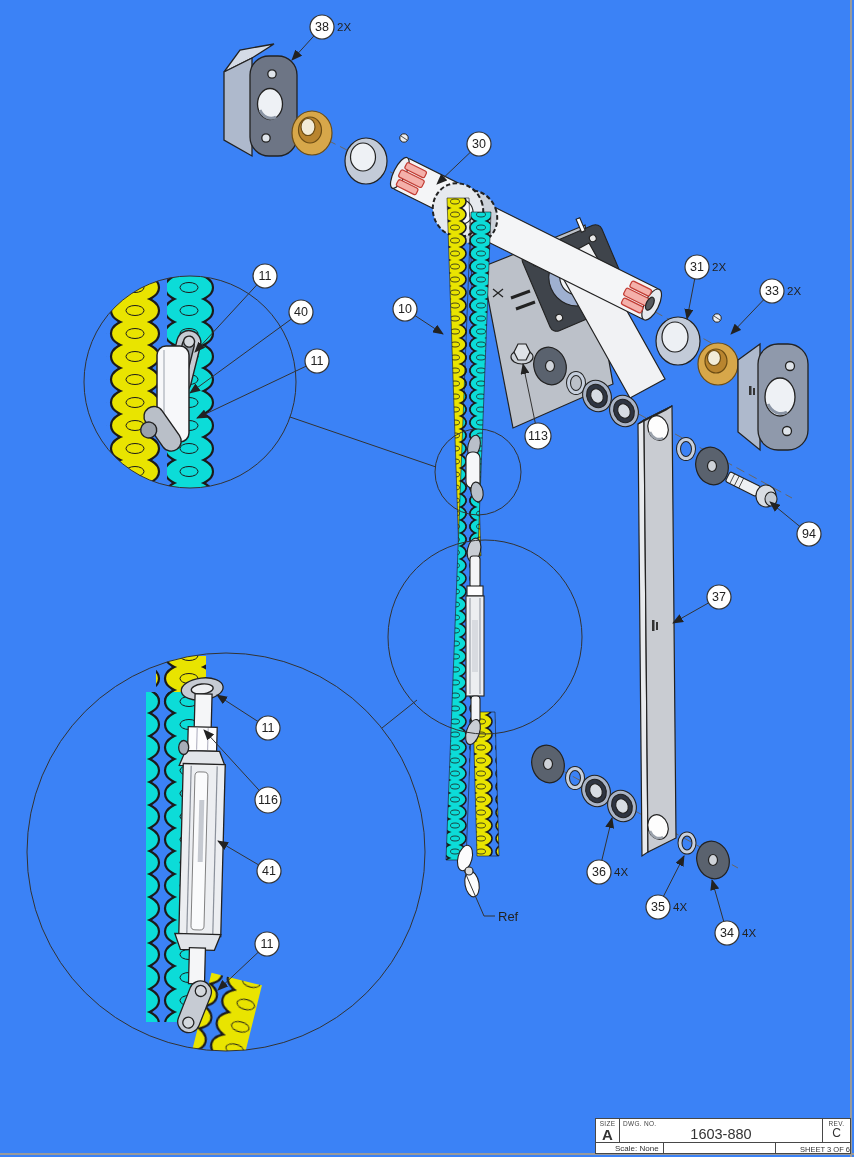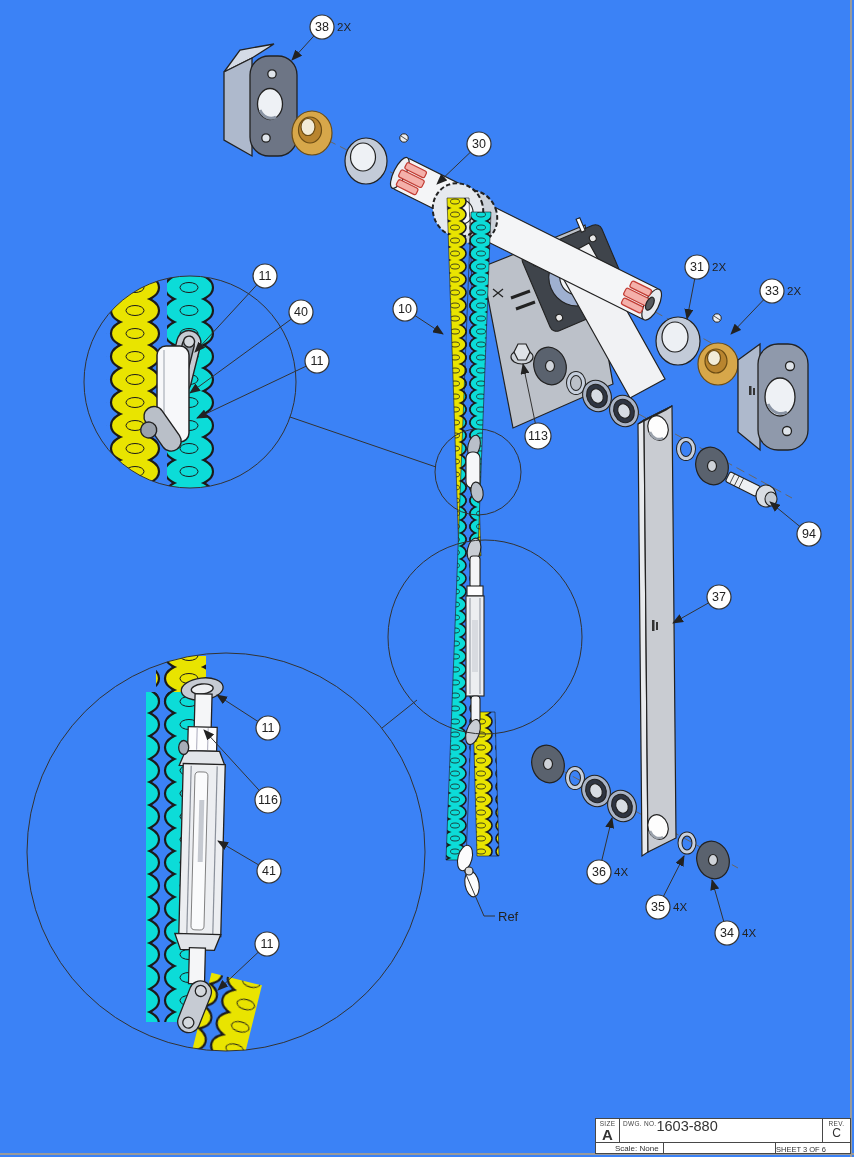--- a/index.html
+++ b/index.html
@@ -15,30 +15,30 @@
   .hl{fill:none;stroke:#333;stroke-width:1;}
   
   .border-right{position:absolute;top:0;left:850px;width:2px;height:1157px;background:#9a9a9a;}
   .border-bottom{position:absolute;top:1153px;left:0;width:854px;height:2px;background:#9a9a9a;}
   
   .tb{position:absolute;left:595px;top:1118px;width:256px;height:36px;box-sizing:border-box;
       border:1.5px solid #474747;background:#fff;font-family:"Liberation Sans",sans-serif;color:#333;}
   .tb-r1{display:flex;height:23px;border-bottom:1px solid #474747;}
   .tb-r2{display:flex;height:10px;}
   .tb-size{width:23px;border-right:1px solid #474747;display:flex;flex-direction:column;align-items:center;}
-  .tb-dwg{flex:1;border-right:1px solid #474747;display:flex;flex-direction:row;}
+  .tb-dwg{flex:1;border-right:1px solid #474747;display:flex;flex-direction:column;}
   .tb-rev{width:27px;display:flex;flex-direction:column;align-items:center;}
   .lbl{font-size:6.5px;letter-spacing:0.3px;color:#444;line-height:7px;padding-top:1px;}
   .tb-dwg .lbl{padding-left:3px;}
   .val-a{font-size:15px;font-weight:bold;line-height:15px;}
   .val-dwg{font-size:14.5px;text-align:center;line-height:15px;}
   .val-rev{font-size:12px;line-height:13px;}
   .tb-scale{width:52px;border-right:1px solid #474747;font-size:8px;padding:1px 0 0 3px;box-sizing:border-box;margin-left:16px;}
   .tb-mid{flex:1;border-right:1px solid #474747;}
-  .tb-sheet{width:74px;font-size:7.5px;text-align:left;padding-top:1.5px;}
+  .tb-sheet{width:74px;font-size:7.5px;text-align:right;padding-top:1.5px;}
 </style>
 </head>
 <body>
 
 <div class="page">
 
 <svg width="854" height="1157" viewBox="0 0 854 1157">
   <defs>
     <marker id="ah" markerWidth="11" markerHeight="9" refX="10" refY="4.5" orient="auto" markerUnits="userSpaceOnUse">
       <path d="M0,0 L11,4.5 L0,9 z" fill="#222"></path>

